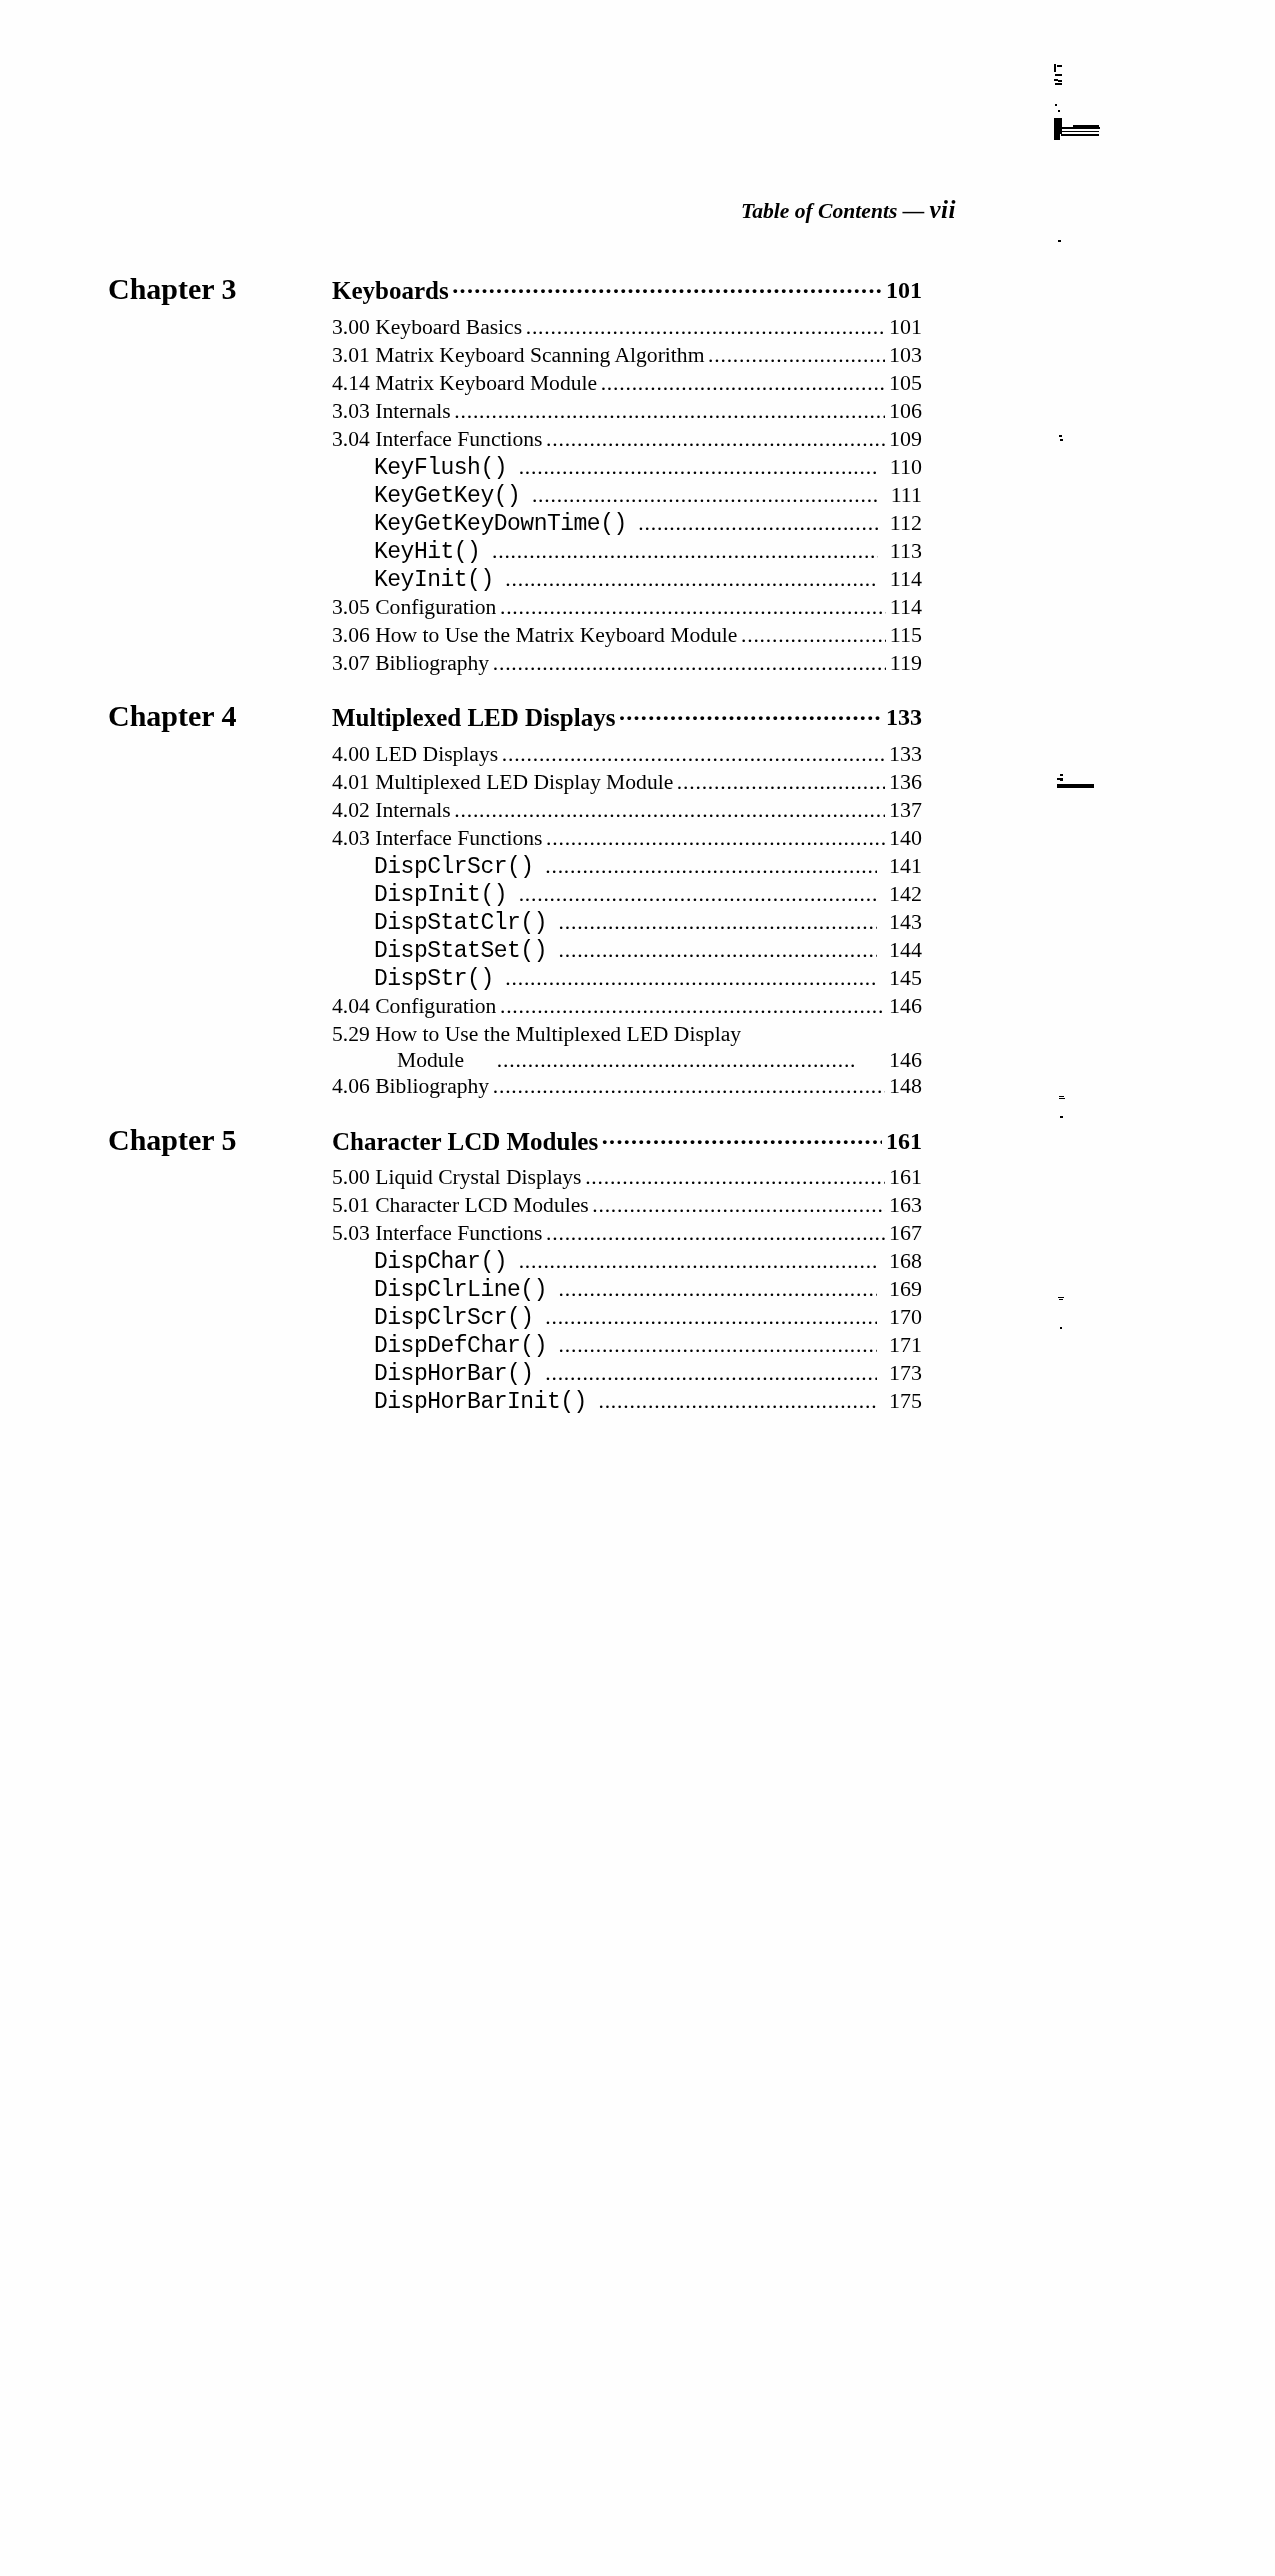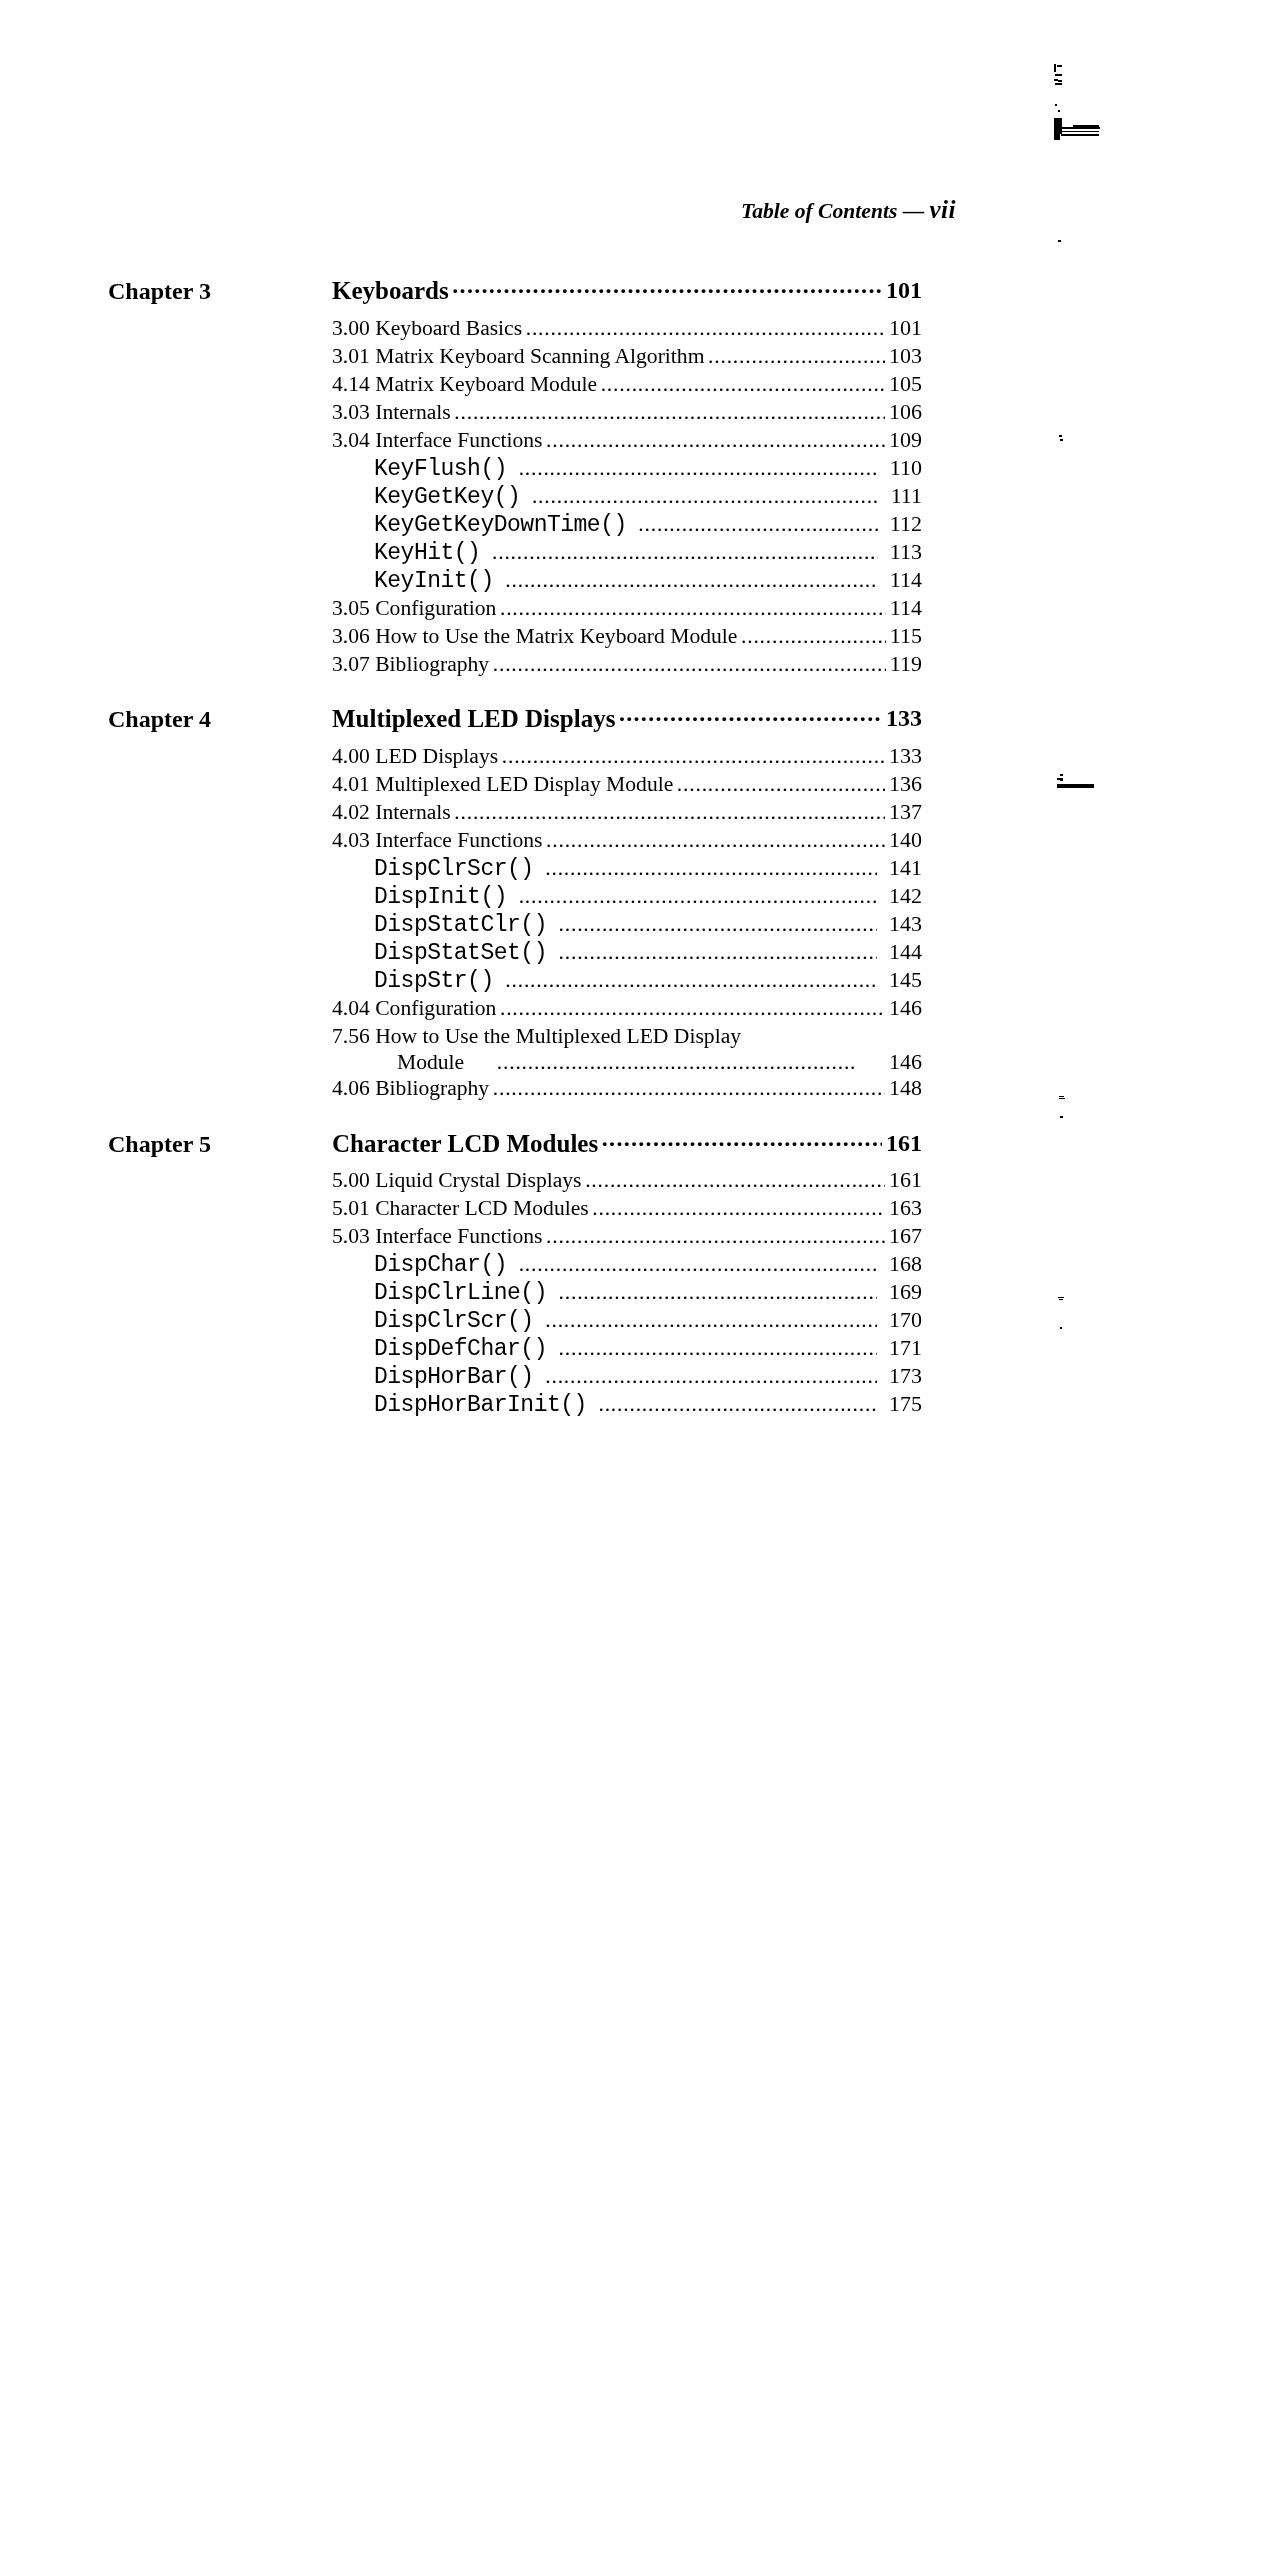--- a/index.html
+++ b/index.html
@@ -48,21 +48,21 @@
 
   .chapter-row {
     display: flex;
     align-items: baseline;
     line-height: 31px;
     margin-bottom: 6.7px;
   }
   .chapter-label {
     flex: 0 0 224px;
     font-weight: bold;
-    font-size: 24px;
+    font-size: 30px;
     white-space: nowrap;
   }
   .chapter-main {
     flex: 1 1 auto;
     display: flex;
     align-items: flex-end;
     min-width: 0;
   }
   .chapter-title {
     font-weight: bold;
@@ -262,21 +262,21 @@
       <span class="entry-text">DispStr()</span>
       <span class="dots"></span>
       <span class="entry-pg">145</span>
     </div>
         <div class="entry-row">
       <span class="entry-text">4.04 Configuration</span>
       <span class="dots"></span>
       <span class="entry-pg">146</span>
     </div>
         <div class="entry-row">
-      <span class="entry-text">7.56 How to Use the Multiplexed LED Display</span>
+      <span class="entry-text">5.29 How to Use the Multiplexed LED Display</span>
 
     </div>
         <div class="entry-row cont">
       <span class="entry-text">Module</span>
       <span class="dots"></span>
       <span class="entry-pg">146</span>
     </div>
         <div class="entry-row">
       <span class="entry-text">4.06 Bibliography</span>
       <span class="dots"></span>

